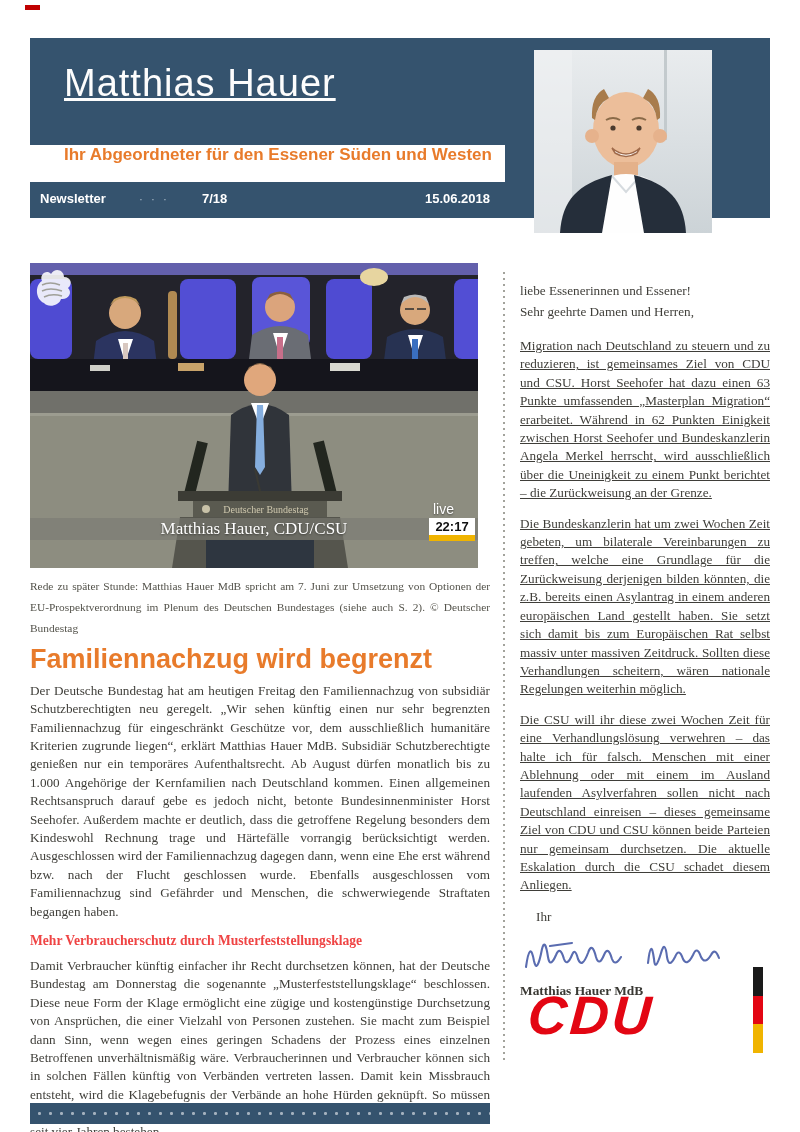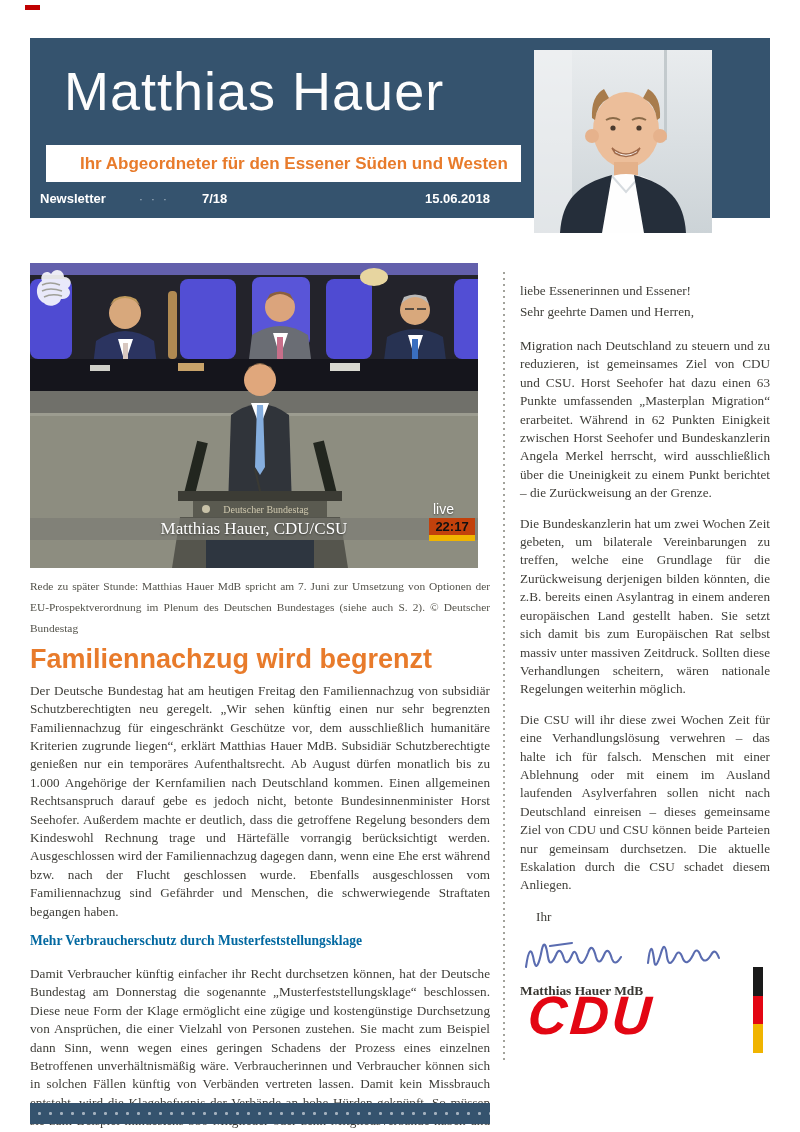--- a/index.html
+++ b/index.html
@@ -5,23 +5,23 @@
   html,body{margin:0;padding:0;background:#fff;}
   .page{position:relative;width:800px;height:1132px;background:#fff;overflow:hidden;
         font-family:"Liberation Serif","DejaVu Serif",serif;color:#3f3e39;}
 
   
   .crop-mark{position:absolute;left:25px;top:5px;width:15px;height:5px;background:#c00000;}
 
   
   .masthead{position:absolute;left:30px;top:38px;width:740px;height:180px;background:#35536e;}
   .mast-title{position:absolute;left:34px;top:26px;font-family:"Liberation Sans","DejaVu Sans",sans-serif;
-              font-weight:300;font-size:54px;color:#fdfdfd;letter-spacing:1px;line-height:1;}
-  .sub-stripe{position:absolute;left:16px;top:107px;width:475px;height:37px;background:#fff;
-              display:flex;align-items:center;}
+              font-weight:300;font-size:38px;color:#fdfdfd;letter-spacing:1px;line-height:1;text-decoration:underline;}
+  .sub-stripe{position:absolute;left:0;top:107px;width:475px;height:37px;background:#fff;
+              display:flex;}
   .sub-stripe span{margin-left:34px;font-family:"Liberation Sans","DejaVu Sans",sans-serif;
               font-weight:700;font-size:17px;color:#e87b2b;}
   .meta-row{position:absolute;left:10px;bottom:12px;width:450px;display:flex;align-items:baseline;
             font-family:"Liberation Sans","DejaVu Sans",sans-serif;font-size:13px;font-weight:700;color:#fff;gap:27px;}
   .meta-dots{margin:0 6px;color:#9fb0bf;letter-spacing:2px;font-weight:400;}
   .meta-date{margin-left:auto;}
 
   
   .portrait{position:absolute;left:534px;top:50px;width:178px;height:183px;z-index:5;}
 
@@ -31,34 +31,34 @@
   .v-sep{position:absolute;left:503px;top:272px;width:2px;height:792px;
          background:repeating-linear-gradient(to bottom,#a3a39c 0 2px,transparent 2px 6px);}
 
   
   .plenary{position:relative;width:448px;height:305px;overflow:hidden;background:#8d8d80;}
   .banner{position:absolute;left:0;right:0;top:255px;height:22px;background:rgba(122,122,115,.62);
           color:#fff;text-align:center;font-family:Liberation Serif, serif;
           font-size:17px;line-height:22px;text-shadow:0 1px 2px rgba(0,0,0,.45);}
   .live{position:absolute;right:24px;top:238px;color:#fff;font-family:"Liberation Sans","DejaVu Sans",sans-serif;
         font-size:14px;text-shadow:0 1px 2px rgba(0,0,0,.5);}
-  .clock{position:absolute;right:3px;top:255px;width:46px;height:17px;background:#c2410c;color:#111;
+  .clock{position:absolute;right:3px;top:255px;width:46px;height:17px;background:#ffffff;color:#111;
          font-family:"Liberation Sans","DejaVu Sans",sans-serif;font-weight:700;font-size:13px;
          line-height:17px;text-align:center;}
   .clock-bar{position:absolute;right:3px;top:272px;width:46px;height:6px;background:#f0b400;}
 
   .caption{margin:8px 0 0;font-size:11.4px;line-height:21px;text-align:justify;color:#53524a;}
   .headline{margin:6px 0 0;font-family:"Liberation Sans","DejaVu Sans",sans-serif;font-weight:700;
             font-size:27px;color:#e87b2b;line-height:1.1;}
   .body-p{margin:7px 0 0;font-size:13.2px;line-height:18.4px;text-align:justify;hyphens:auto;}
-  .subhead{margin:12px 0 16px;font-size:13.6px;font-weight:700;color:#0369a1;}
+  .subhead{margin:12px 0 8px;font-size:13.6px;font-weight:700;color:#ef4444;}
   .subhead + .body-p{margin-top:1px;}
 
   .rc-greet{font-size:13.2px;line-height:21px;}
-  .rc-p{margin:12px 0 0;font-size:13.2px;line-height:18.4px;text-align:justify;hyphens:auto;}
+  .rc-p{margin:12px 0 0;font-size:13.2px;line-height:18.4px;text-align:justify;hyphens:auto;text-decoration:underline;}
   .rc-p:first-of-type{margin-top:15px;}
   .closing{margin:14px 16px 0;font-size:13.2px;}
   .signature{margin:6px 0 0;}
   .signer{margin:2px 0 0;font-size:13.4px;font-weight:700;color:#3a3934;}
 
   
   .cdu-logo{position:absolute;left:528px;top:988px;font-family:"Liberation Sans","DejaVu Sans",sans-serif;
             font-weight:900;font-style:italic;font-size:54px;letter-spacing:3px;color:#e30613;
             transform:skewX(-4deg);line-height:1;}
   .flag{position:absolute;left:753px;top:967px;width:10px;height:86px;display:flex;flex-direction:column;}

